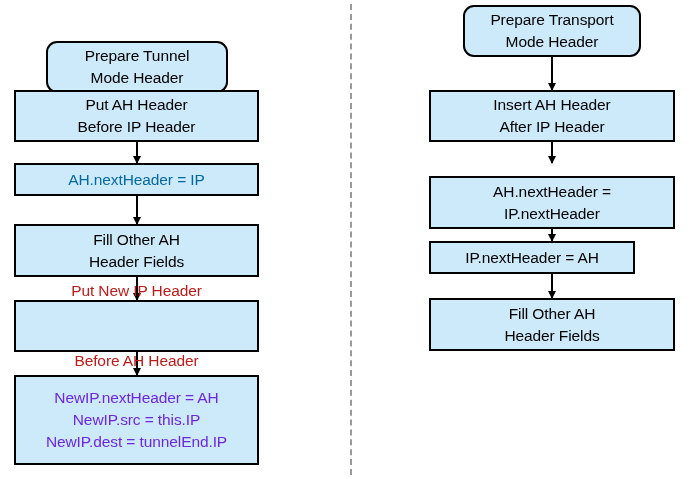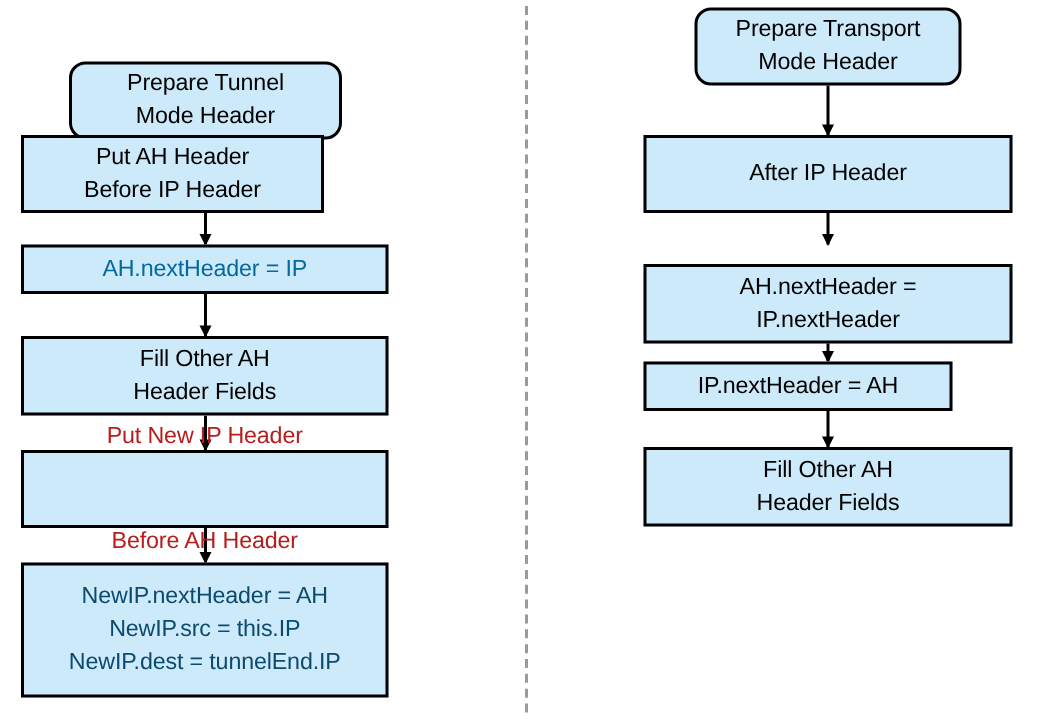--- a/index.html
+++ b/index.html
@@ -73,49 +73,50 @@
   <div id="nodes-layer">
       <div class="arrow" style="left: 136px; top: 57px; height: 33px; background: rgb(0, 0, 0);"></div>
       <div class="arrow" style="left: 136px; top: 142px; height: 21px; background: rgb(0, 0, 0);"></div>
       <div class="arrow" style="left: 136px; top: 196px; height: 28px; background: rgb(0, 0, 0);"></div>
       <div class="arrow" style="left: 136px; top: 277px; height: 23px; background: rgb(0, 0, 0);"></div>
       <div class="arrow" style="left: 136px; top: 352px; height: 23px; background: rgb(0, 0, 0);"></div>
       <div class="node start" style="left: 46px; top: 5px; width: 182px; height: 52px; background: rgb(205, 234, 251); border-color: rgb(0, 0, 0); color: rgb(0, 0, 0); margin-top: 36px;">
         <span class="line">Prepare Tunnel</span>
         <span class="line">Mode Header</span>
       </div>
-      <div class="node" style="left: 14px; top: 90px; width: 202px; height: 52px; background: rgb(205, 234, 251); border-color: rgb(0, 0, 0); color: rgb(0, 0, 0); align-items: center;">
+      <div class="node" style="left: 14px; top: 90px; width: 245px; height: 52px; background: rgb(205, 234, 251); border-color: rgb(0, 0, 0); color: rgb(0, 0, 0); align-items: center;">
         <span class="line">Put AH Header</span>
         <span class="line">Before IP Header</span>
       </div>
       <div class="node" style="left: 14px; top: 163px; width: 245px; height: 33px; background: rgb(205, 234, 251); border-color: rgb(0, 0, 0); color: #0369a1;">
         <span class="line">AH.nextHeader = IP</span>
       </div>
       <div class="node" style="left: 14px; top: 224px; width: 245px; height: 53px; background: rgb(205, 234, 251); border-color: rgb(0, 0, 0); color: rgb(0, 0, 0);">
         <span class="line">Fill Other AH</span>
         <span class="line">Header Fields</span>
       </div>
       <div class="node" style="left: 14px; top: 300px; width: 245px; height: 52px; background: rgb(205, 234, 251); border-color: rgb(0, 0, 0); color: #b91c1c; gap: 48px;">
         <span class="line">Put New IP Header</span>
         <span class="line">Before AH Header</span>
       </div>
-      <div class="node" style="left: 14px; top: 375px; width: 245px; height: 90px; background: rgb(205, 234, 251); border-color: rgb(0, 0, 0); color: #0c4a6e;">
+      <div class="node" style="left: 14px; top: 375px; width: 245px; height: 90px; background: rgb(205, 234, 251); border-color: rgb(0, 0, 0); color: #6d28d9;">
         <span class="line">NewIP.nextHeader = AH</span>
         <span class="line">NewIP.src = this.IP</span>
         <span class="line">NewIP.dest = tunnelEnd.IP</span>
       </div>
       <div class="arrow" style="left: 551px; top: 57px; height: 33px; background: rgb(0, 0, 0);"></div>
       <div class="arrow" style="left: 551px; top: 142px; height: 21px; background: rgb(0, 0, 0);"></div>
       <div class="arrow" style="left: 551px; top: 216px; height: 25px; background: rgb(0, 0, 0);"></div>
       <div class="arrow" style="left: 551px; top: 274px; height: 24px; background: rgb(0, 0, 0);"></div>
       <div class="node start" style="left: 463px; top: 5px; width: 178px; height: 52px; background: rgb(205, 234, 251); border-color: rgb(0, 0, 0); color: rgb(0, 0, 0);">
         <span class="line">Prepare Transport</span>
         <span class="line">Mode Header</span>
       </div>
       <div class="node" style="left: 429px; top: 90px; width: 246px; height: 52px; background: rgb(205, 234, 251); border-color: rgb(0, 0, 0); color: rgb(0, 0, 0);">
+        <span class="line">Insert AH Header</span>
         <span class="line">After IP Header</span>
       </div>
       <div class="node" style="left: 429px; top: 176px; width: 246px; height: 53px; background: rgb(205, 234, 251); border-color: rgb(0, 0, 0); color: rgb(0, 0, 0);">
         <span class="line">AH.nextHeader =</span>
         <span class="line">IP.nextHeader</span>
       </div>
       <div class="node" style="left: 429px; top: 241px; width: 206px; height: 33px; background: rgb(205, 234, 251); border-color: rgb(0, 0, 0); color: rgb(0, 0, 0);">
         <span class="line">IP.nextHeader = AH</span>
       </div>
       <div class="node" style="left: 429px; top: 298px; width: 246px; height: 53px; background: rgb(205, 234, 251); border-color: rgb(0, 0, 0); color: rgb(0, 0, 0);">

